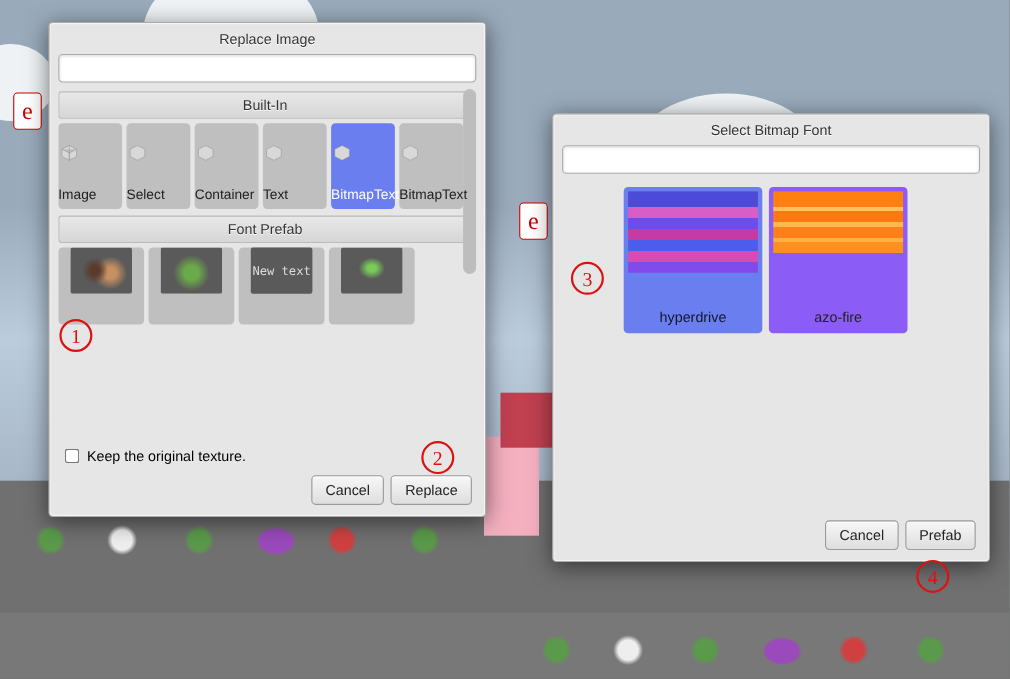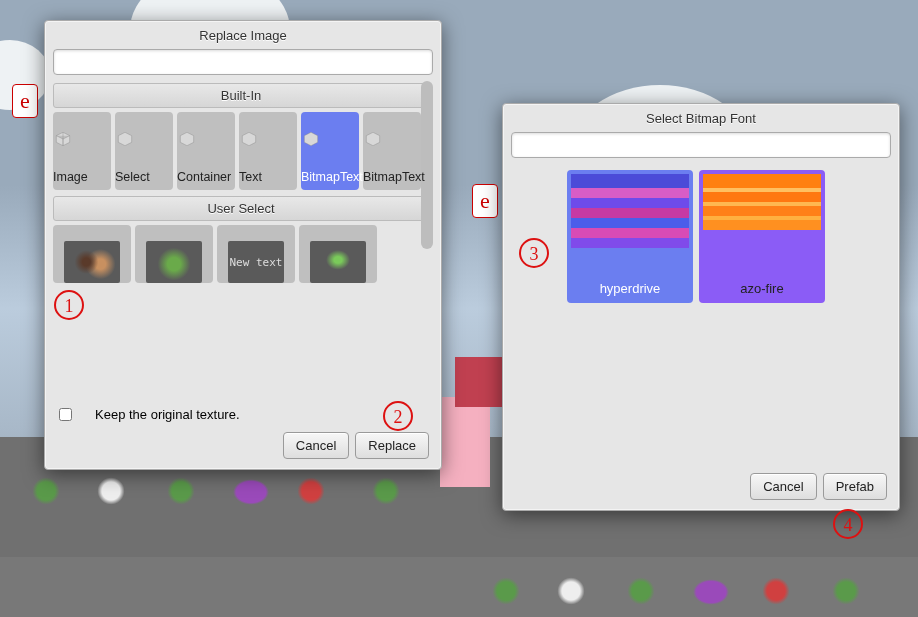--- a/index.html
+++ b/index.html
@@ -161,38 +161,38 @@
     top: 18px;
     width: 26px;
     height: 22px;
   }
   .tile-label {
     font-size: 12.5px;
     color: #222;
   }
   .prefab-tile {
     width: 78px;
-    height: 58px;
+    height: 70px;
     background: #bfbfbf;
     border-radius: 4px;
     display: flex;
-    align-items: flex-end;
+    align-items: flex-start;
     justify-content: center;
     cursor: pointer;
   }
   .prefab-img {
     width: 56px; height: 42px;
     border-radius: 2px;
   }
 
   .options-row {
     padding: 6px 2px 2px;
     display: flex;
     align-items: center;
-    gap: 20px;
+    gap: 4px;
   }
 
   .btn-row {
     display: flex;
     justify-content: flex-end;
     gap: 6px;
     padding: 6px 4px 2px;
   }
   .btn {
     padding: 5px 12px;
@@ -216,21 +216,21 @@
     width: 126px;
     background: #8b5cf6;
     border-radius: 4px;
     display: flex;
     flex-direction: column;
     align-items: stretch;
     cursor: pointer;
     overflow: hidden;
   }
   .font-tile.selected { background: #6b7ef0; }
-  .font-tile.selected .font-label { color: #ffffff; }
+  .font-tile.selected .font-label { color: #0f172a; }
   .font-preview {
     height: 108px;
     margin: 0;
     display: flex;
     align-items: flex-start;
     justify-content: center;
     padding: 4px;
   }
   .font-label {
     text-align: center;
@@ -390,21 +390,21 @@
           <div class="tile">
             <span class="tile-icon">
               <svg class="cube-svg" viewBox="0 0 24 20">
                   <path d="M4 6 L12 2 L20 6 L20 14 L12 18 L4 14 Z"></path>
                 </svg>
             </span>
             <span class="tile-label">BitmapText</span>
           </div>
         </div>
 
-        <div class="section-header">User Select</div>
+        <div class="section-header">Font Prefab</div>
         <div class="tile-grid">
           <div class="prefab-tile">
               <div class="prefab-img pf1"></div>
             </div>
           <div class="prefab-tile">
               <div class="prefab-img pf2"></div>
             </div>
           <div class="prefab-tile">
               <div class="prefab-img pf3">New text</div>
             </div>

